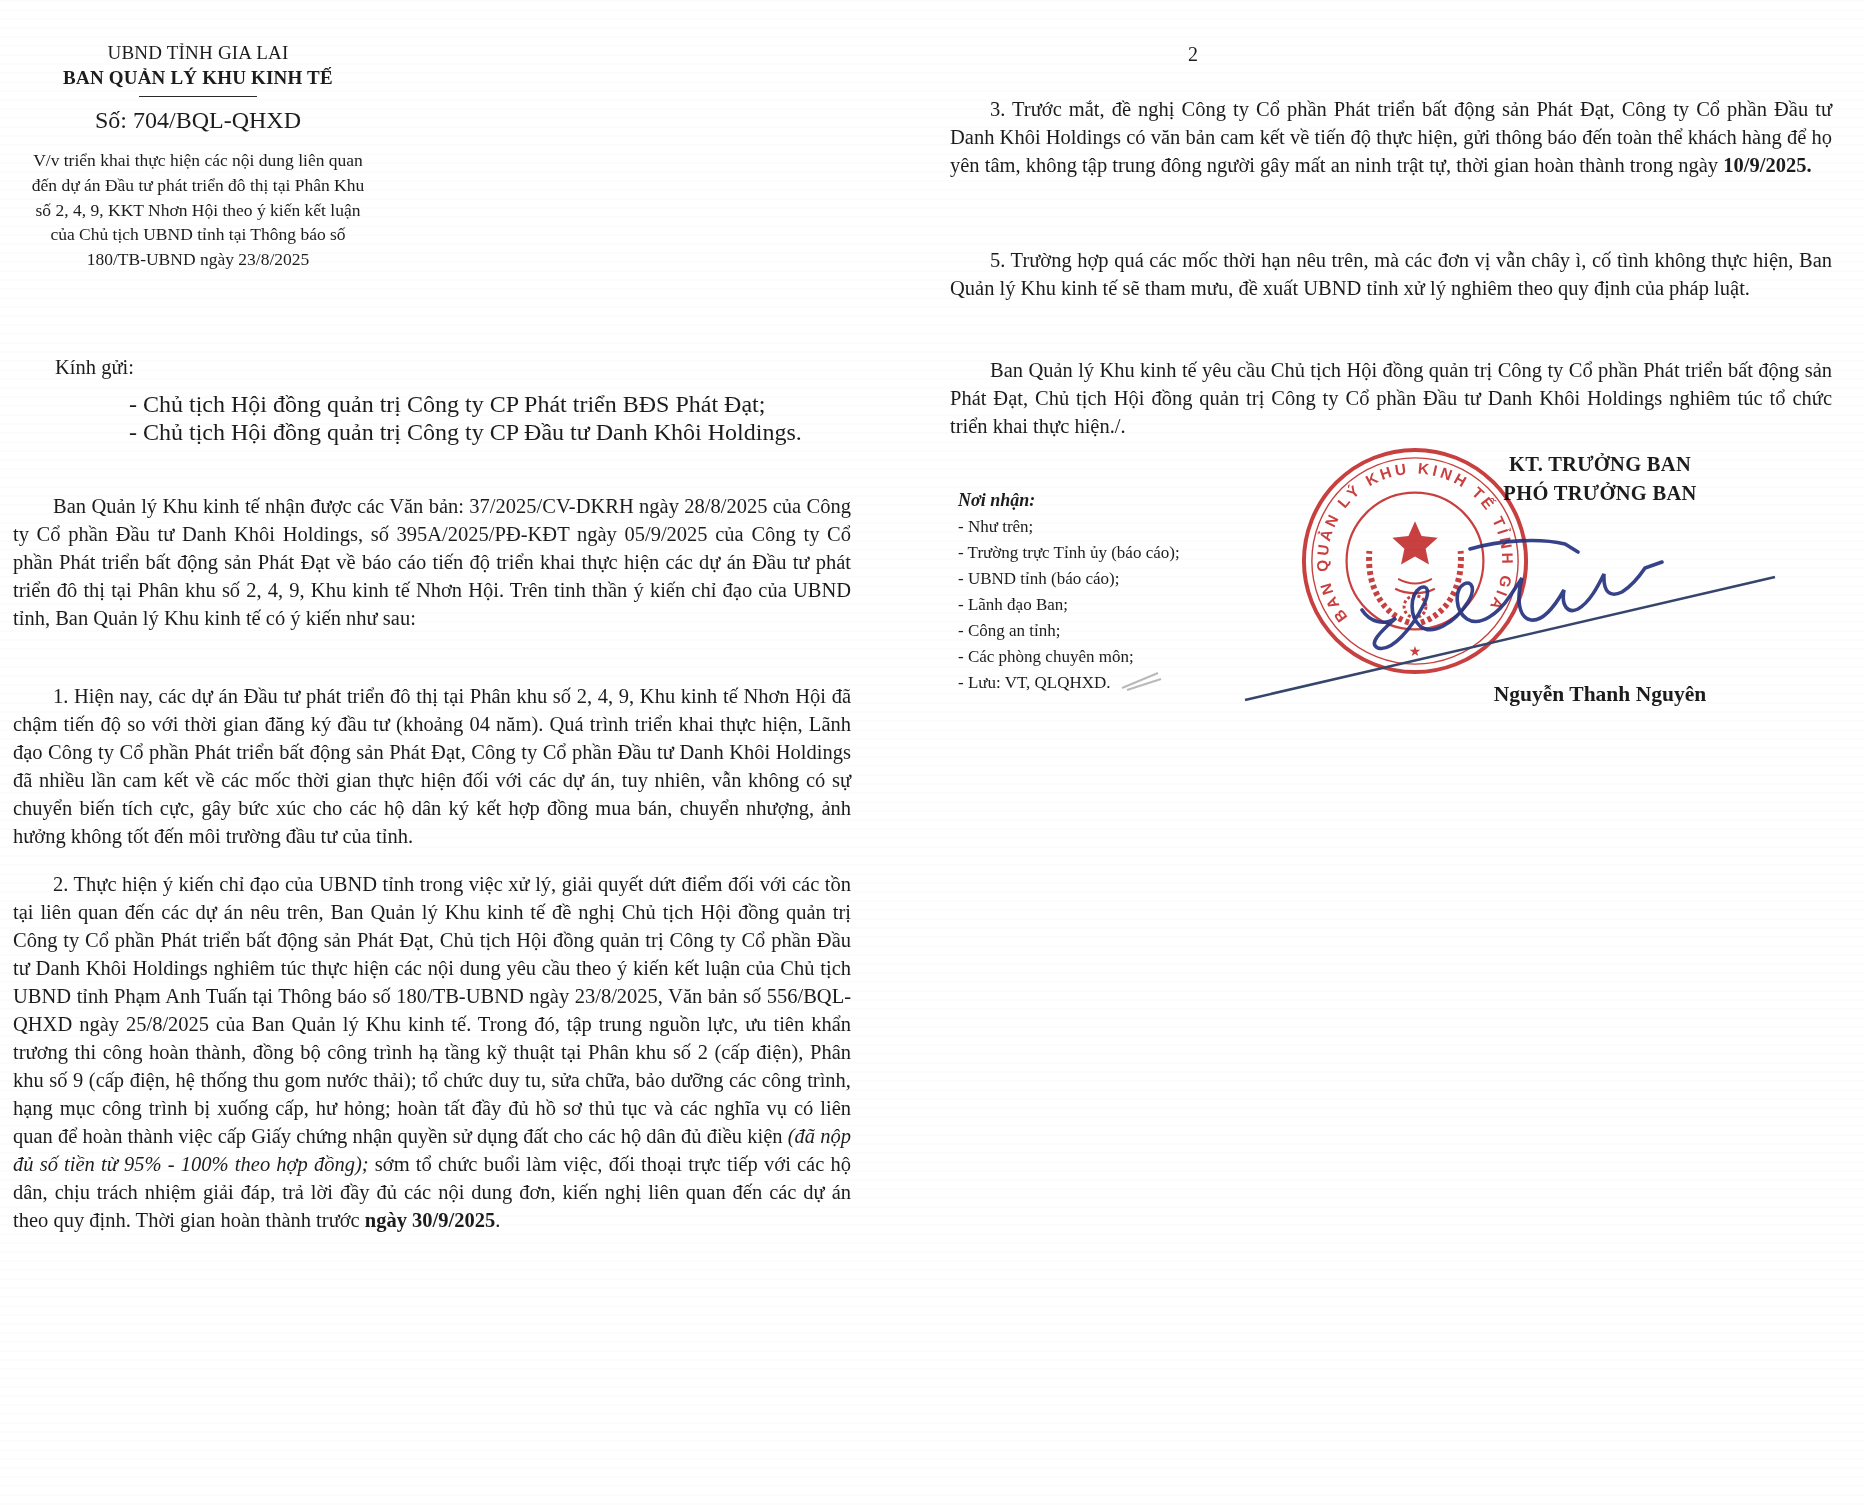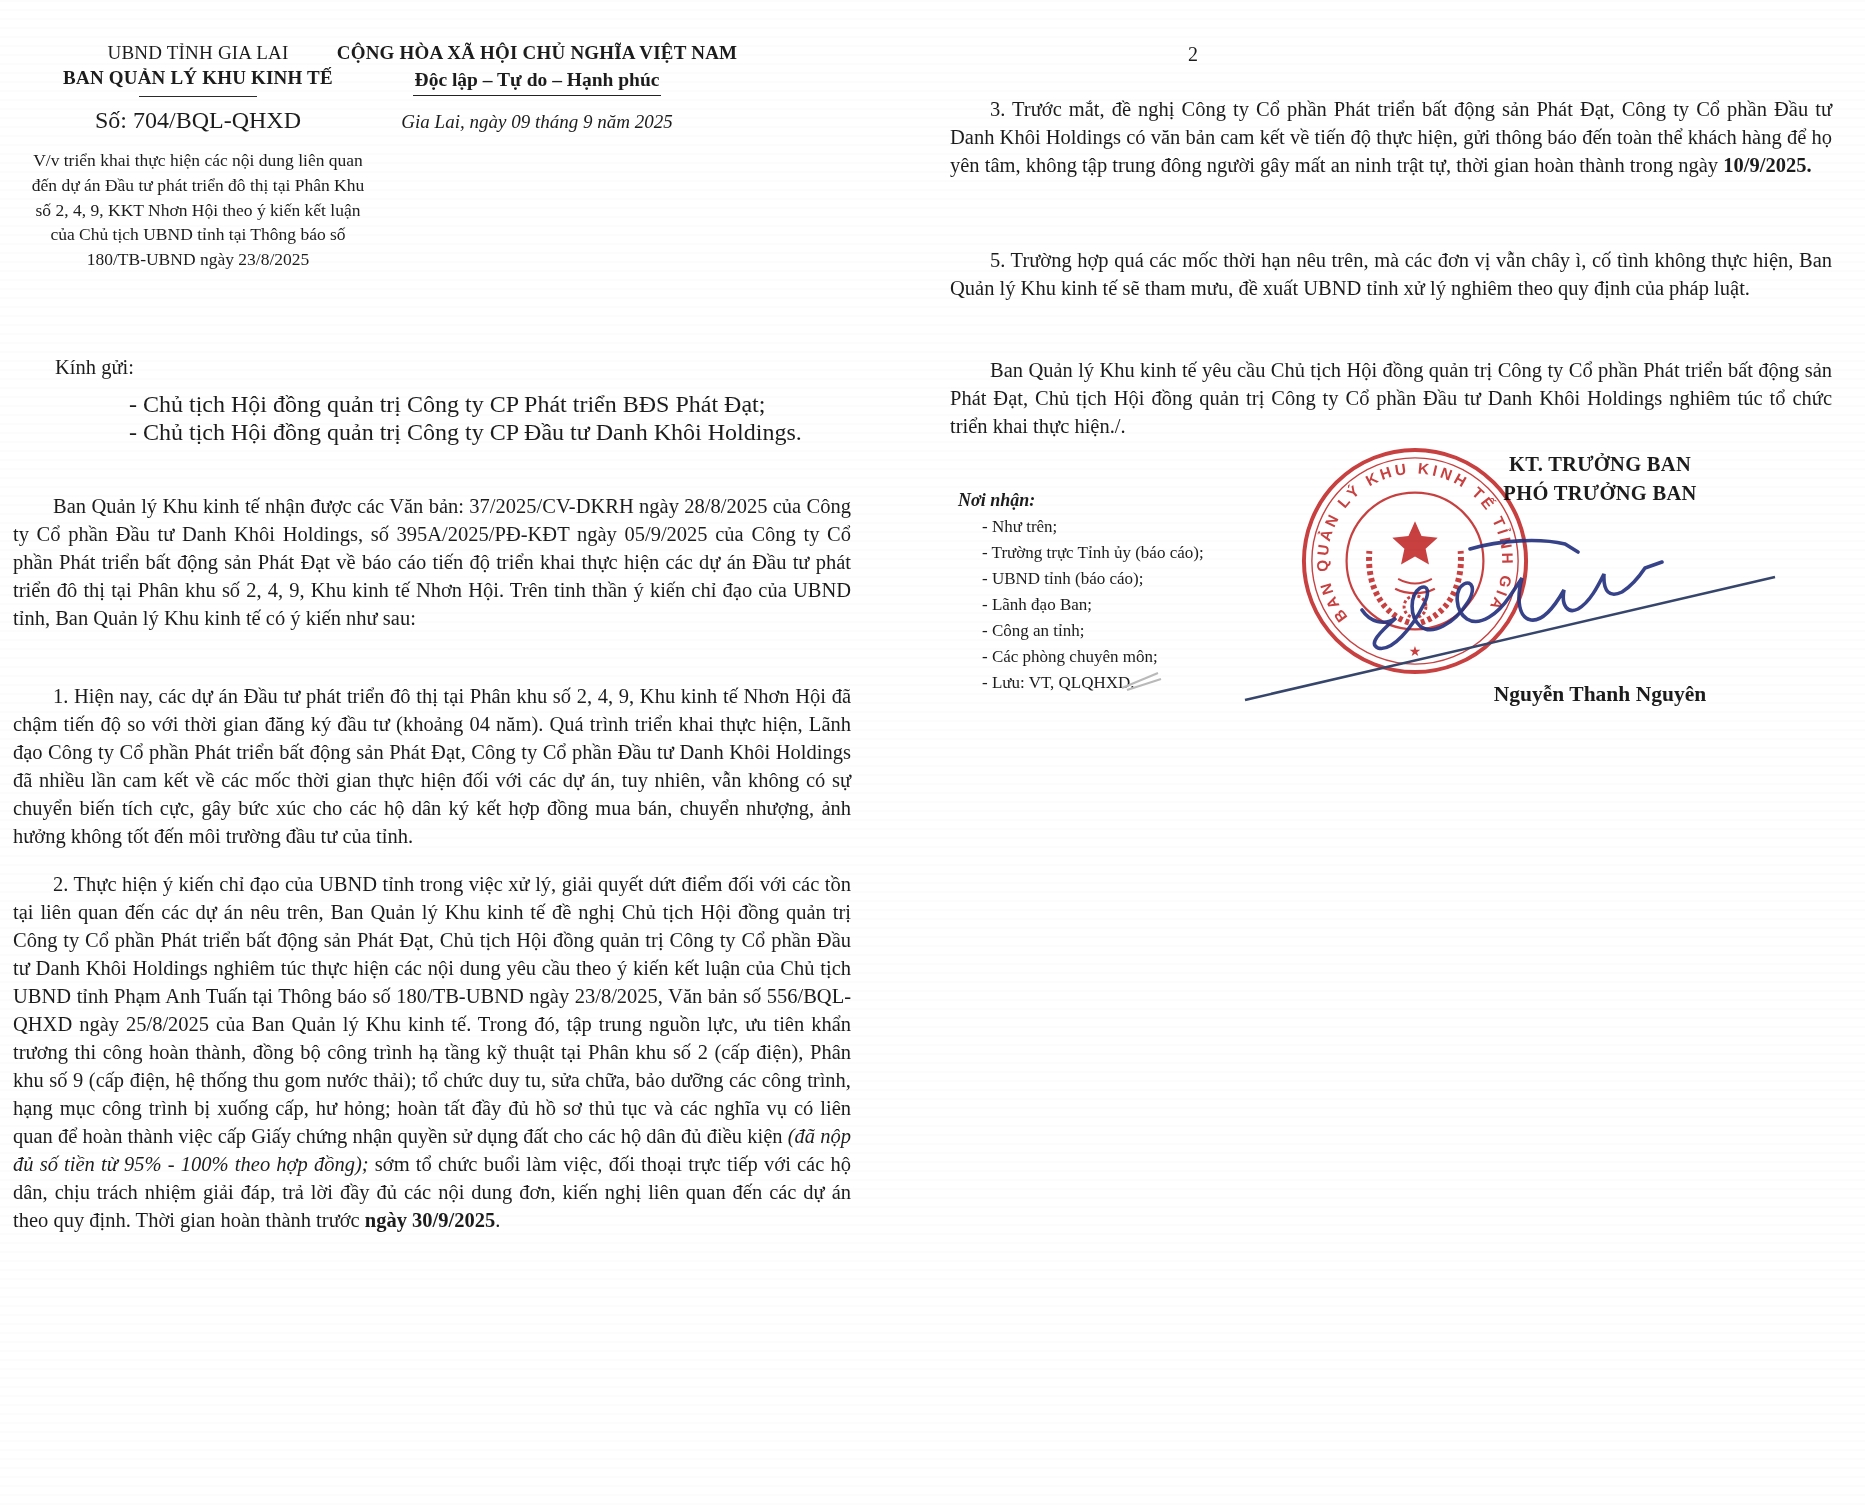--- a/index.html
+++ b/index.html
@@ -37,44 +37,39 @@
   .it{font-style:italic;}
   .bd{font-weight:bold;}
 
   
   .page-number{left:238px;top:43px;font-size:20px;}
   #para3{top:95px;width:882px;}
   #para4{top:246px;width:882px;}
   #para5{top:356px;width:882px;}
   .noi-nhan{left:8px;top:490px;width:360px;}
   .noi-nhan-label{font-size:18px;font-weight:bold;font-style:italic;}
-  .noi-nhan-list{font-size:17px;line-height:26px;margin-top:3px;margin-left:24px;}
+  .noi-nhan-list{font-size:17px;line-height:26px;margin-top:3px;}
   .sig-titles{left:450px;top:450px;width:400px;text-align:center;font-size:20.5px;font-weight:bold;line-height:29px;letter-spacing:.3px;}
   .signer-name{left:430px;top:682px;width:440px;text-align:center;font-size:21.5px;font-weight:bold;}
   .stamp-box{left:346px;top:440px;width:238px;height:242px;mix-blend-mode:multiply;opacity:.93;}
   .sig-svg{left:150px;top:492px;width:700px;height:218px;}
 </style>
 </head>
 <body>
 
 <div id="page1" class="page">
 
   <div class="abs hdr-left">
     <div class="issuer-parent">UBND TỈNH GIA LAI</div>
     <div class="issuer">BAN QUẢN LÝ KHU KINH TẾ</div>
     <div class="rule-left"></div>
     <div class="doc-number">Số: 704/BQL-QHXD</div>
     <div class="subject">V/v triển khai thực hiện các nội dung liên quan đến dự án Đầu tư phát triển đô thị tại Phân Khu số 2, 4, 9, KKT Nhơn Hội theo ý kiến kết luận của Chủ tịch UBND tỉnh tại Thông báo số 180/TB-UBND ngày 23/8/2025</div>
   </div>
 
-  <div class="abs hdr-right">
-    <div class="national-title">CỘNG HÒA XÃ HỘI CHỦ NGHĨA VIỆT NAM</div>
-    <div><span class="motto">Độc lập – Tự do – Hạnh phúc</span></div>
-    <div class="place-date">Gia Lai, ngày 09 tháng 9 năm 2025</div>
-  </div>
 
   <div class="abs salutation">Kính gửi:</div>
 
   <div class="abs recipients">
     <div>- Chủ tịch Hội đồng quản trị Công ty CP Phát triển BĐS Phát Đạt;</div>
     <div>- Chủ tịch Hội đồng quản trị Công ty CP Đầu tư Danh Khôi Holdings.</div>
   </div>
 
   <div id="intro" class="abs bodypara">Ban Quản lý Khu kinh tế nhận được các Văn bản: 37/2025/CV-DKRH ngày 28/8/2025 của Công ty Cổ phần Đầu tư Danh Khôi Holdings, số 395A/2025/PĐ-KĐT ngày 05/9/2025 của Công ty Cổ phần Phát triển bất động sản Phát Đạt về báo cáo tiến độ triển khai thực hiện các dự án Đầu tư phát triển đô thị tại Phân khu số 2, 4, 9, Khu kinh tế Nhơn Hội. Trên tinh thần ý kiến chỉ đạo của UBND tỉnh, Ban Quản lý Khu kinh tế có ý kiến như sau:</div>
 

